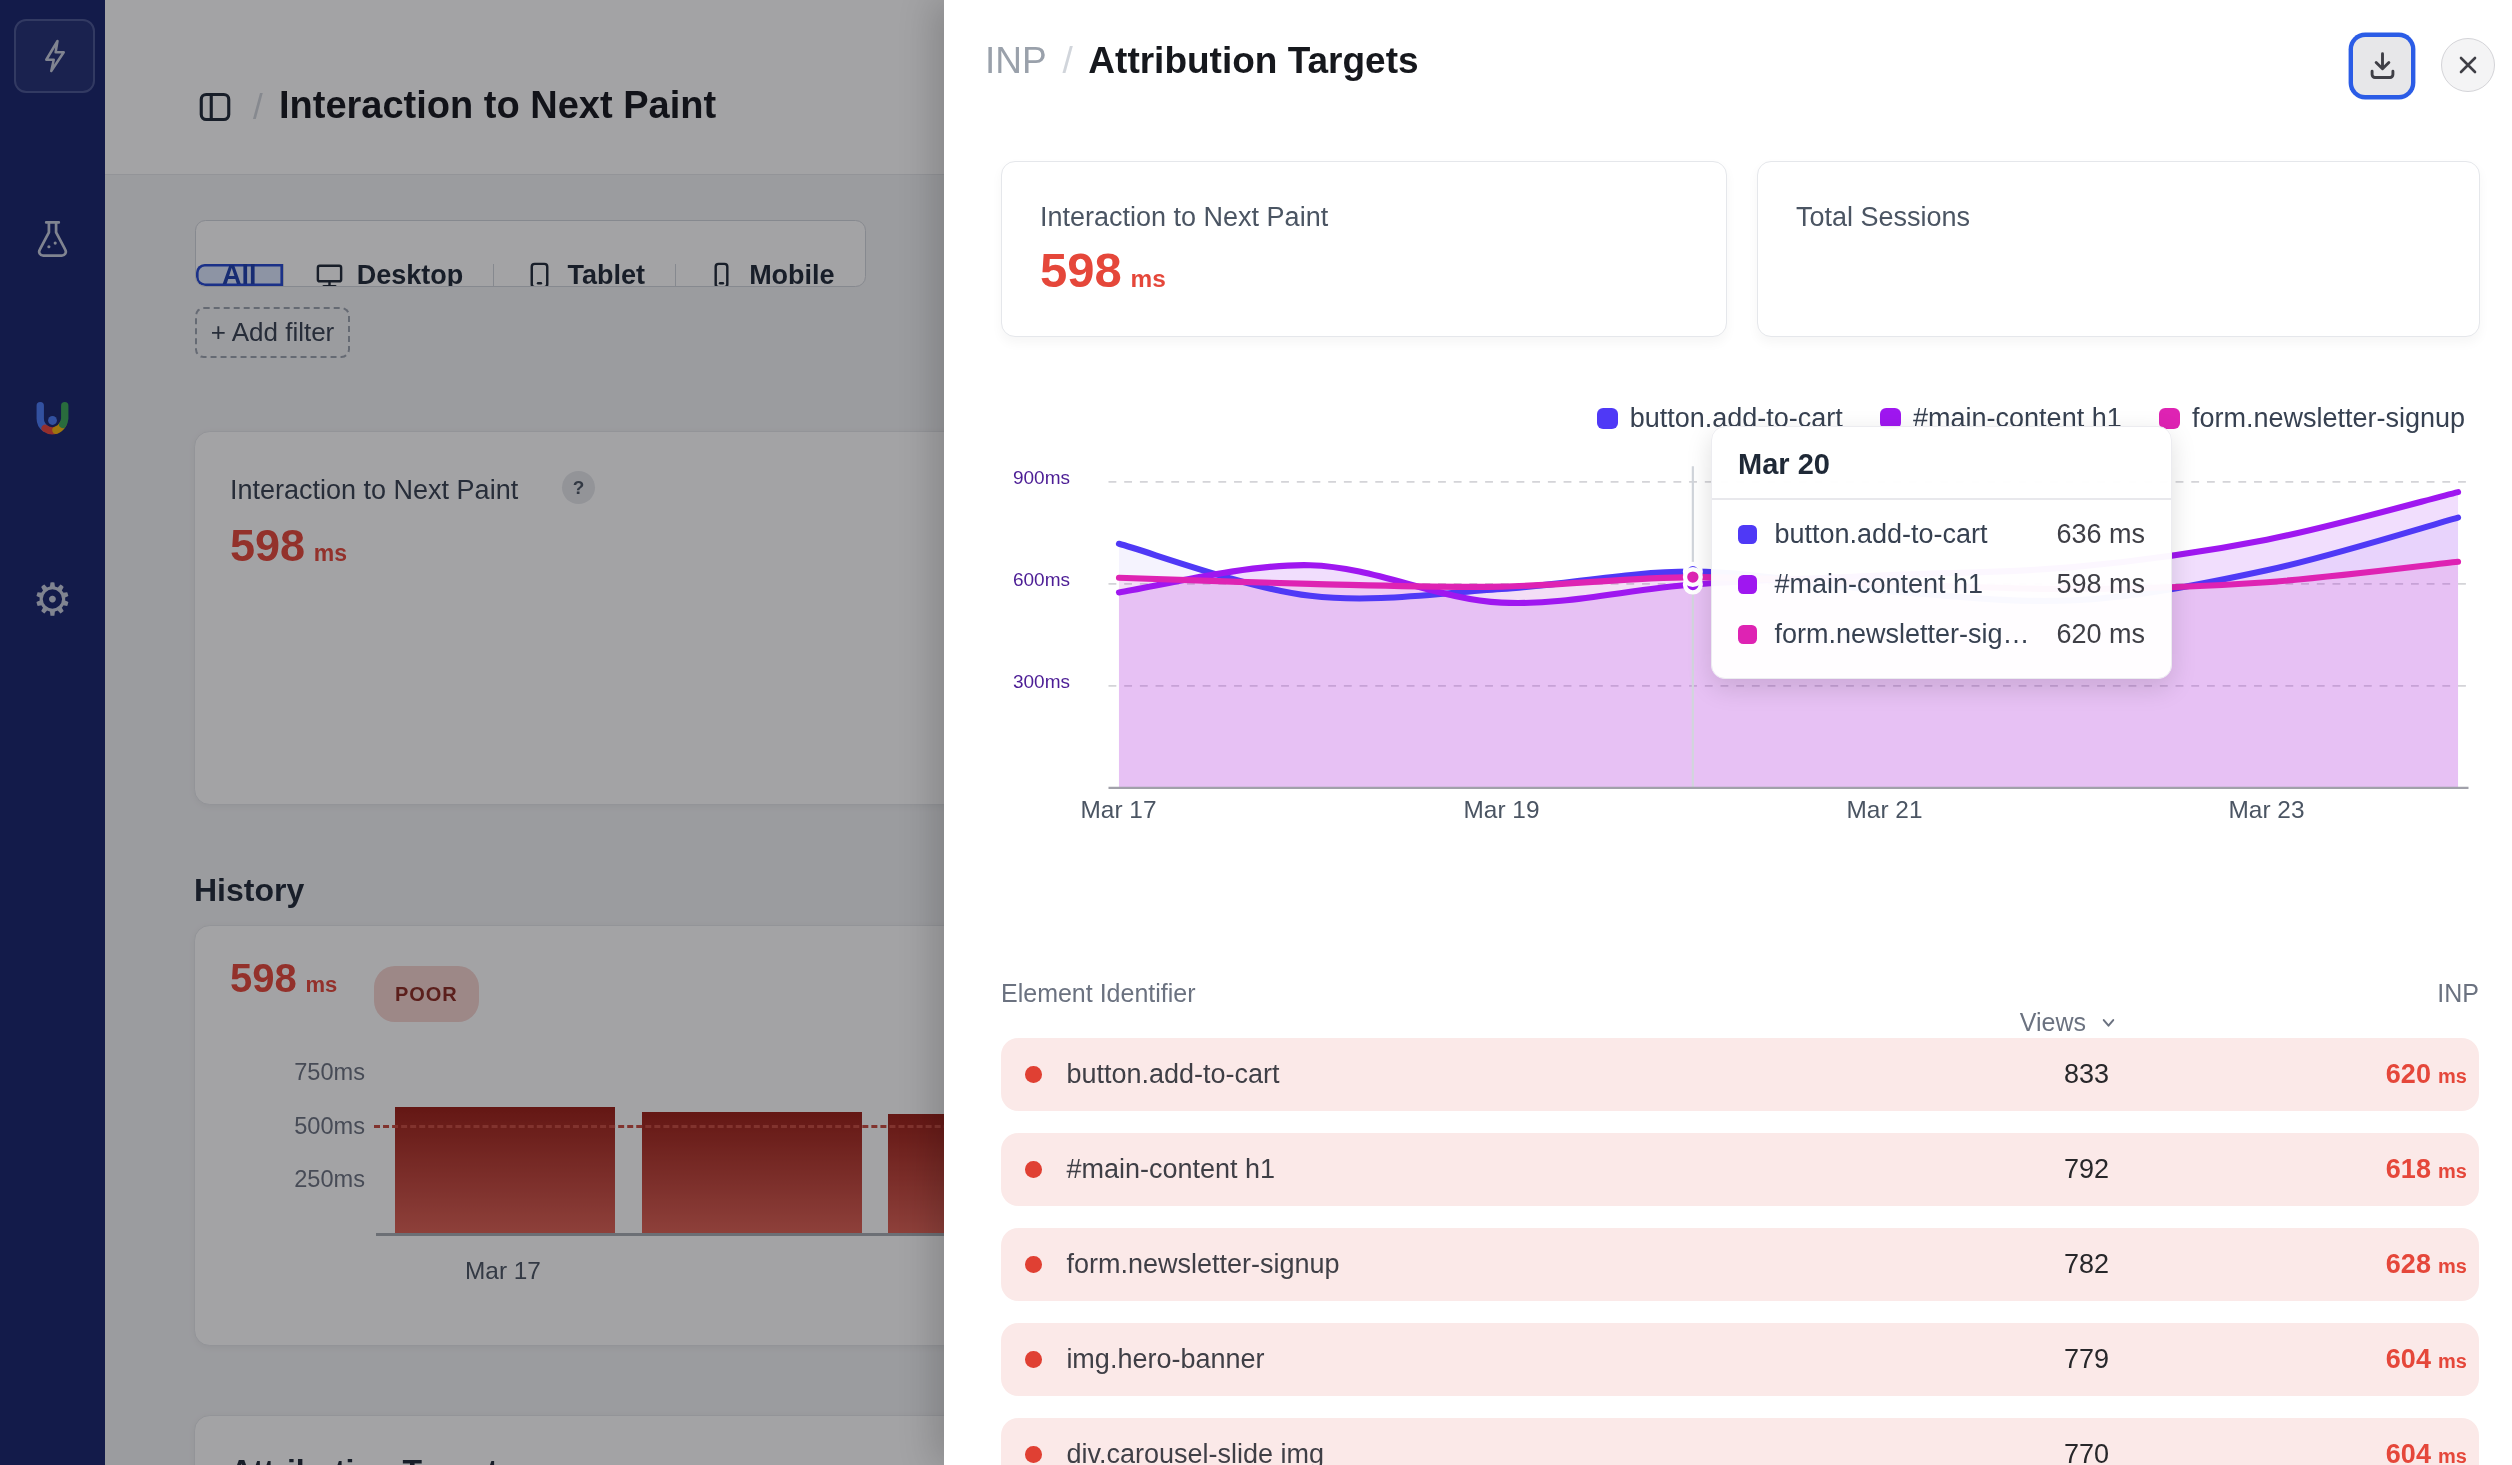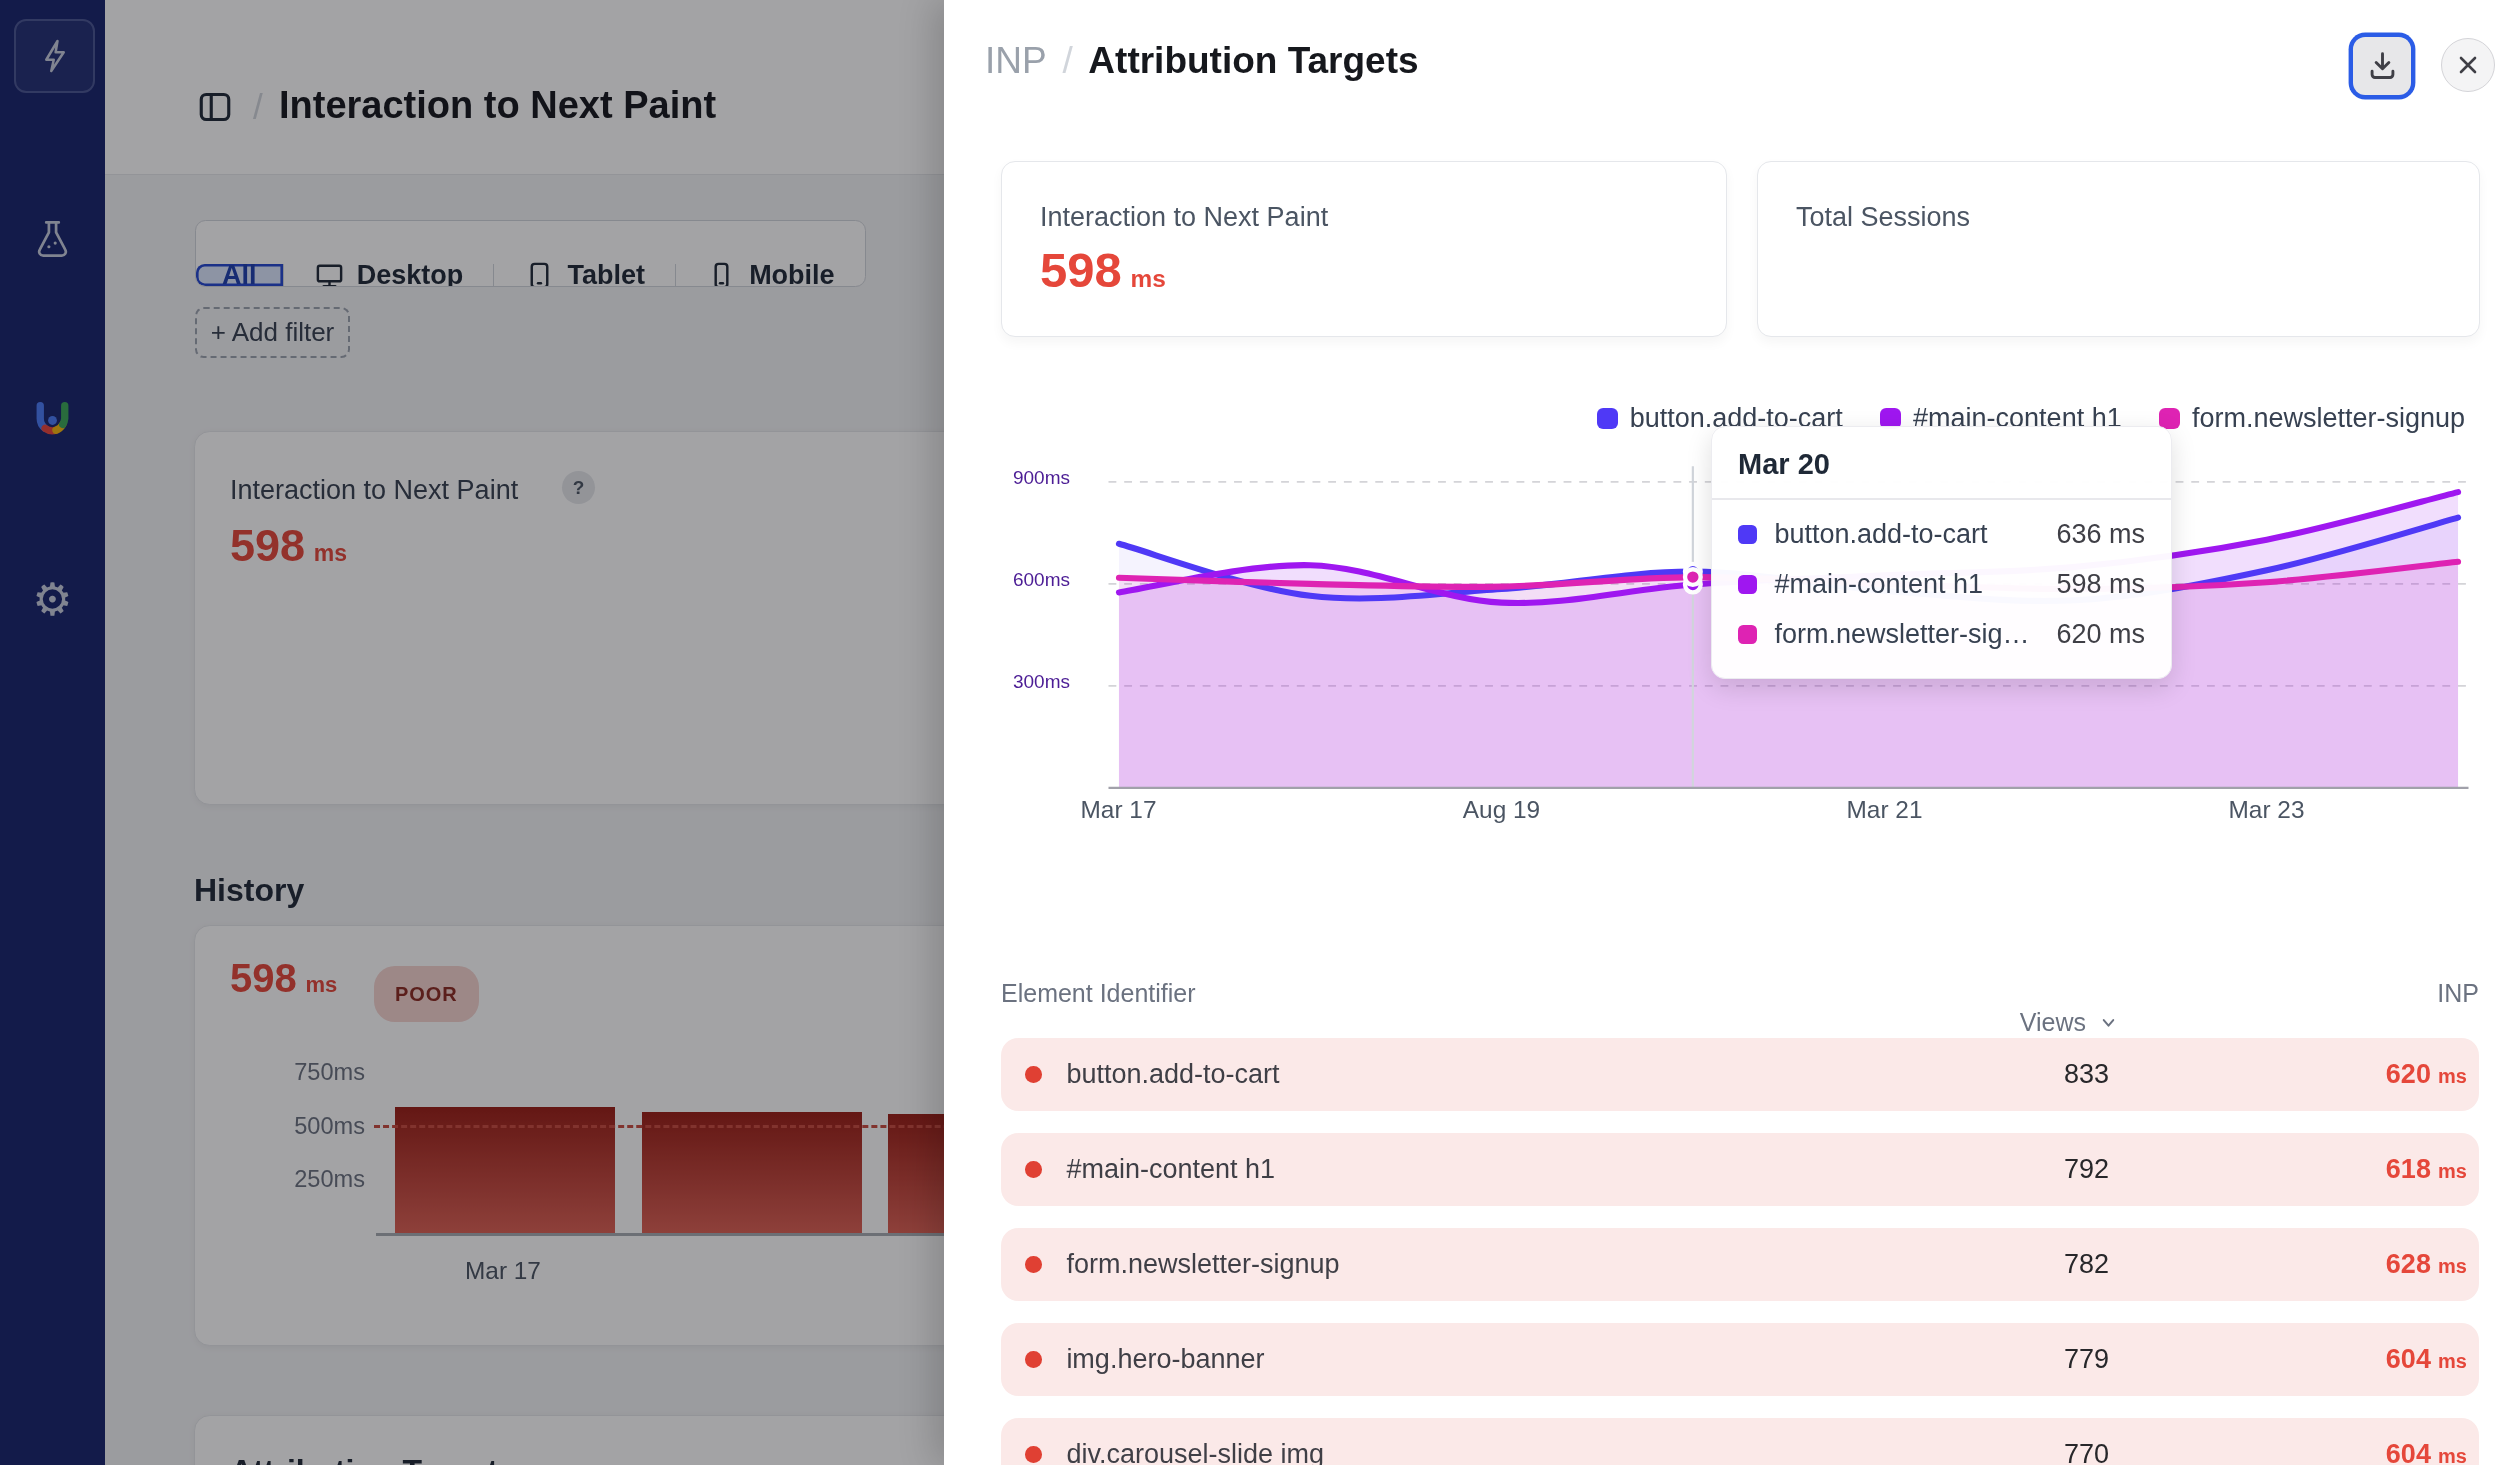--- a/index.html
+++ b/index.html
@@ -352,17 +352,17 @@
         <span class="t-inp">
           <span class="v">604</span>
           <span class="u">ms</span>
         </span>
       </div>
     </div>
 <div class="abs y-tick" style="top: 467px;">900ms</div>
     <div class="abs y-tick" style="top: 569px;">600ms</div>
     <div class="abs y-tick" style="top: 671px;">300ms</div>
     <div class="abs x-tick" style="left: 96px;">Mar 17</div>
-    <div class="abs x-tick" style="left: 479px;">Aug 19</div>
+    <div class="abs x-tick" style="left: 479px;">Mar 19</div>
     <div class="abs x-tick" style="left: 862px;">Mar 21</div>
     <div class="abs x-tick" style="left: 1244px;">Mar 23</div>
   </div>
 
 
 </body></html>

